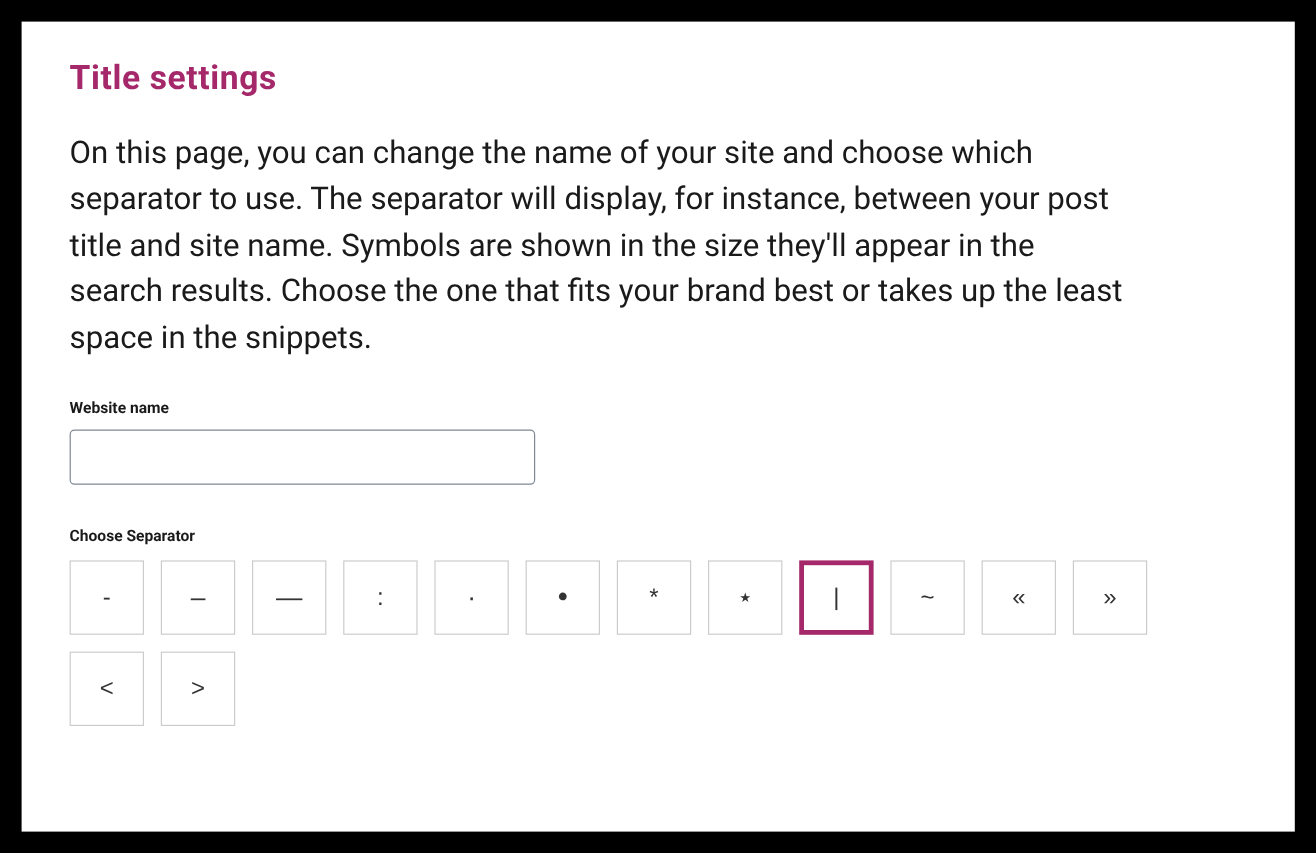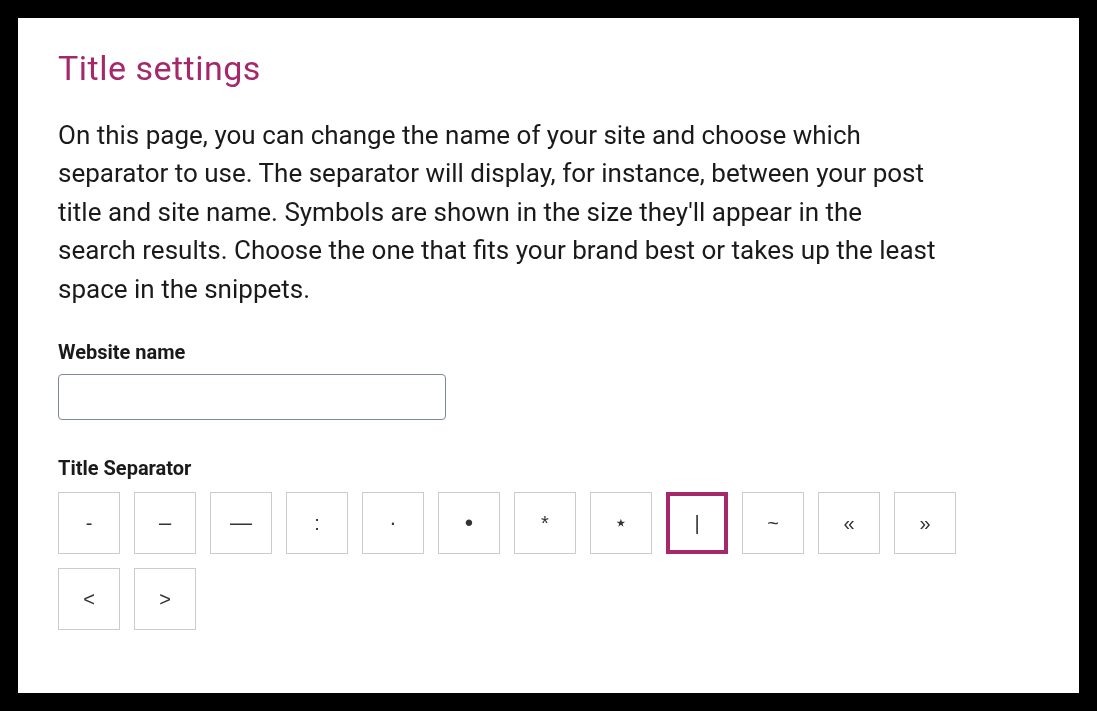--- a/index.html
+++ b/index.html
@@ -14,35 +14,35 @@
       width: 1097px;
       height: 711px;
     }
     .panel {
       background: #fff;
       width: 100%;
       height: 100%;
       padding: 30px 40px 30px 40px;
     }
     .panel-title {
-      font-size: 34px;
-      font-weight: 400;
+      font-size: 28px;
+      font-weight: 700;
       color: #a4286a;
       margin-bottom: 28px;
       letter-spacing: 0.5px;
     }
     .description {
       font-size: 26px;
       line-height: 1.48;
       color: #1a1a1a;
       margin-bottom: 32px;
       max-width: 880px;
     }
     .field-label {
-      font-size: 20px;
+      font-size: 13px;
       font-weight: 700;
       color: #1a1a1a;
       margin-bottom: 10px;
       display: block;
     }
     .text-input {
       width: 388px;
       height: 46px;
       border: 1px solid #7e8993;
       border-radius: 4px;
@@ -90,21 +90,21 @@
   <h1 class="panel-title">Title settings</h1>
 
   <p class="description">On this page, you can change the name of your site and choose which separator to use. The separator will display, for instance, between your post title and site name. Symbols are shown in the size they'll appear in the search results. Choose the one that fits your brand best or takes up the least space in the snippets.</p>
 
   <div>
     <label class="field-label">Website name</label>
     <input type="text" class="text-input" value="" style="">
   </div>
 
   <div class="separator-section">
-    <label class="field-label">Title Separator</label>
+    <label class="field-label">Choose Separator</label>
     <div class="separator-grid" id="separator-grid">
         <button type="button" class="separator-option sep-dash">-</button>
         <button type="button" class="separator-option sep-ndash">–</button>
         <button type="button" class="separator-option sep-mdash">—</button>
         <button type="button" class="separator-option sep-colon">:</button>
         <button type="button" class="separator-option sep-middot">·</button>
         <button type="button" class="separator-option sep-bull">•</button>
         <button type="button" class="separator-option sep-asterisk">*</button>
         <button type="button" class="separator-option sep-star">⋆</button>
         <button type="button" class="separator-option sep-pipe selected">|</button>

